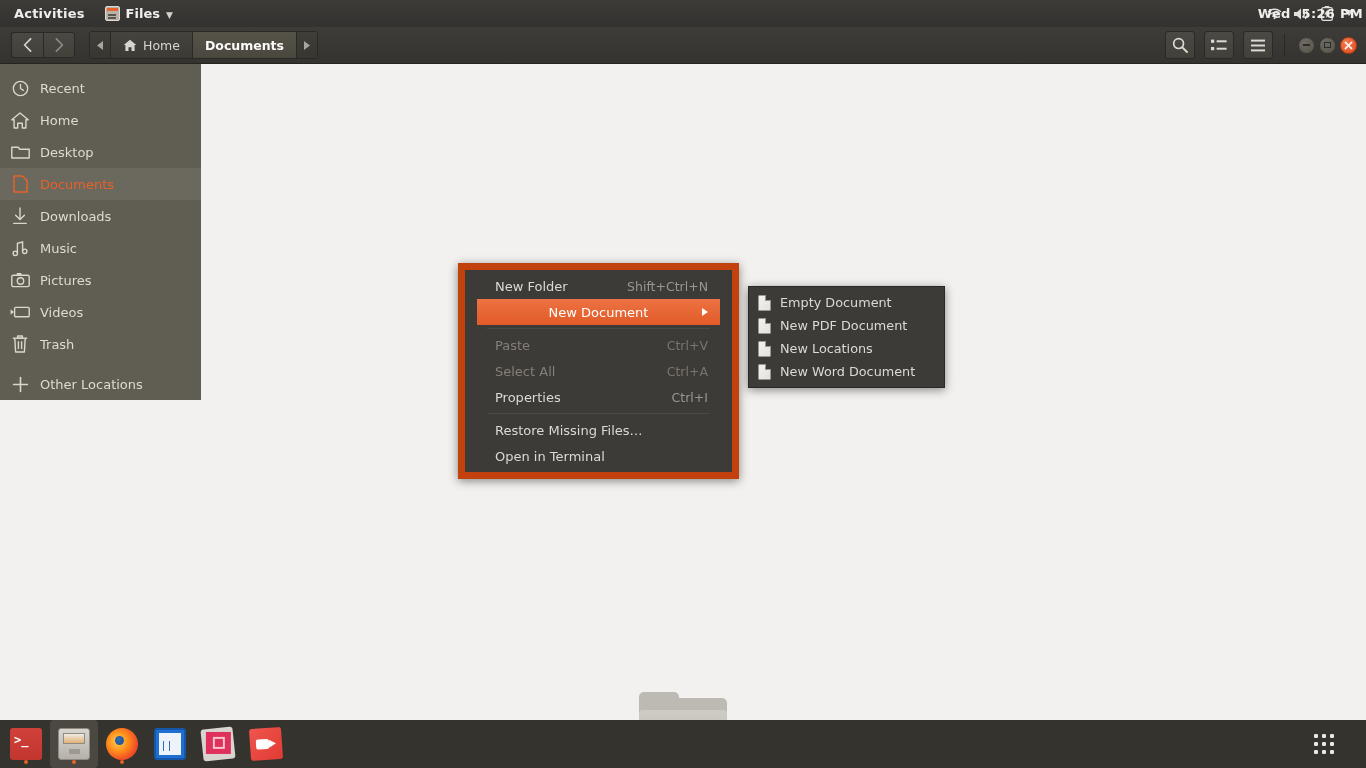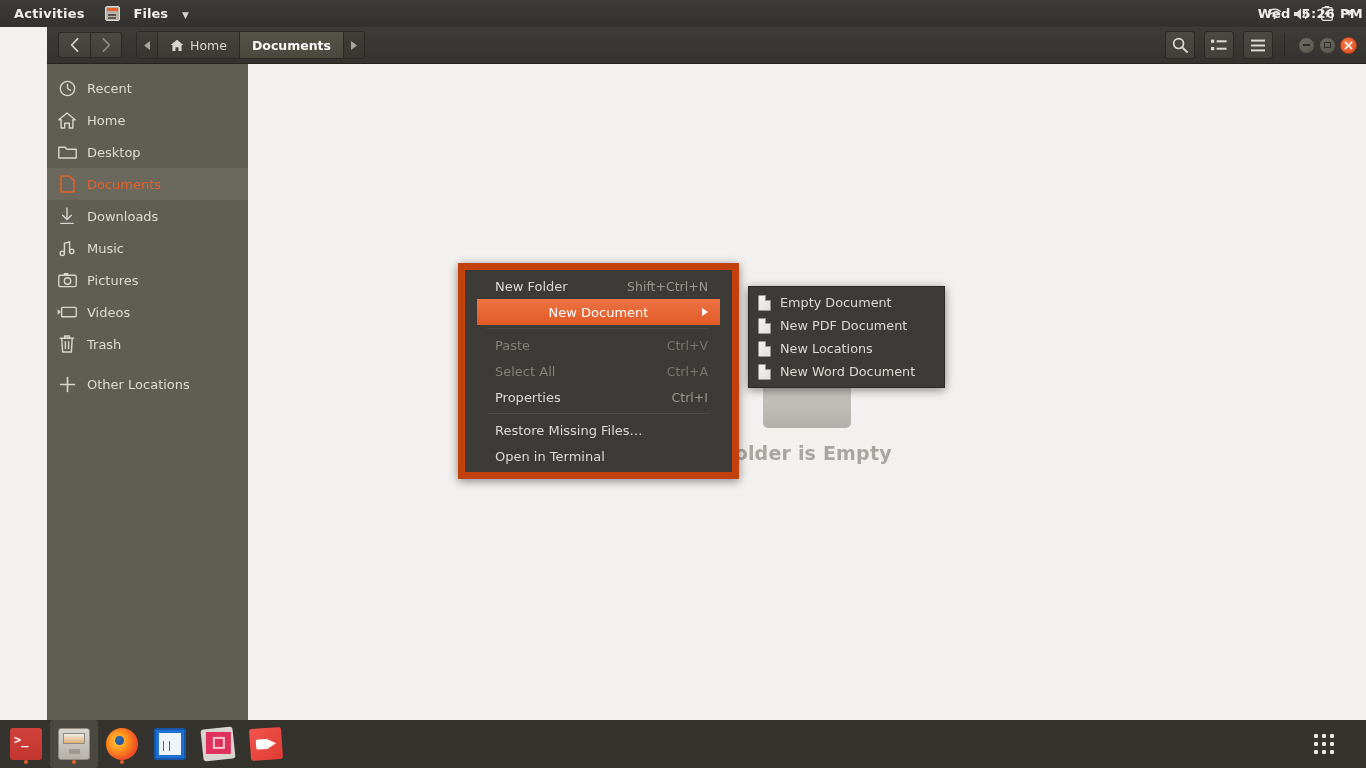--- a/index.html
+++ b/index.html
@@ -12,21 +12,21 @@
 
   
   .topbar{
     position:absolute; left:0; top:0; width:1366px; height:27px;
     background:linear-gradient(to bottom,#3c3b37 0%, #333230 100%);
     display:flex; align-items:center;
     color:#e8e6e3; font-size:13px; font-weight:bold;
     z-index:60;
   }
   .tb-activities{ padding:0 12px 0 14px; letter-spacing:.2px; color:#efeeec;}
-  .tb-app{ display:flex; align-items:center; gap:14px; padding:0 8px; }
+  .tb-app{ display:flex; align-items:center; gap:6px; padding:0 8px; }
   .tb-appname{ font-weight:bold; color:#efeeec; }
   .tb-caret{ font-size:9px; color:#d4d2cf; transform:translateY(1px); }
   .tb-clock{
     position:absolute; left:0; right:0; text-align:right;
     font-weight:bold; color:#efeeec; font-size:13px; letter-spacing:.3px;
     pointer-events:none;
   }
   .tb-clock span{ margin:0 3px; }
   .tb-right{
     margin-left:auto; display:flex; align-items:center; gap:11px;
@@ -38,21 +38,21 @@
   .appicon{
     width:15px;height:15px;border:1.5px solid #ded9d2;border-radius:2px;
     background:#b8b2aa; position:relative;
   }
   .appicon:before{content:"";position:absolute;left:1px;right:1px;top:1px;height:3px;background:#e8622c;}
   .appicon:after{content:"";position:absolute;left:2.5px;right:2.5px;top:7px;height:2px;background:#5a554f;box-shadow:0 3px 0 #5a554f;}
 
   
   .window{
     position:absolute; left:0; top:27px; width:1366px; height:693px;
-    background:#f2f1f0; overflow:hidden;padding-left:47px;
+    background:#f2f1f0; overflow:hidden;
   }
   .headerbar{
     position:relative; height:37px; width:100%;
     background:linear-gradient(to bottom,#3e3c38 0%, #35332f 100%);
     border-bottom:1px solid #26241f;
     display:flex; align-items:center;
   }
   
   .navgroup{ display:flex; margin-left:11px; }
   .navbtn{
@@ -98,21 +98,21 @@
     display:flex;align-items:center;justify-content:center;
     background:radial-gradient(circle at 35% 30%, #6d6a63, #565349);
     border:1px solid #3a3833;}
   .wbtn.close{ background:radial-gradient(circle at 35% 30%, #f07b4d, #e04a1d); border-color:#b53c14;}
   .wbtn i{ display:block; background:#2e2c28; }
   .wbtn.min i{ width:7px;height:1.6px; }
   .wbtn.max i{ width:7px;height:6px;border:1.6px solid #2e2c28;background:none; }
   .wbtn.close svg{display:block;}
 
   
-  .body{ display:flex; height:656px; }
+  .body{ display:flex; height:656px;flex-direction:column; }
   .sidebar{
     width:201px; background:#605d53; flex:none;
     padding-top:8px; position:relative;
   }
   .side-item{
     display:flex; align-items:center; height:32px;
     color:#dcd9d3; font-size:13px; padding-left:0;
     position:relative;
   }
   .side-icon{

